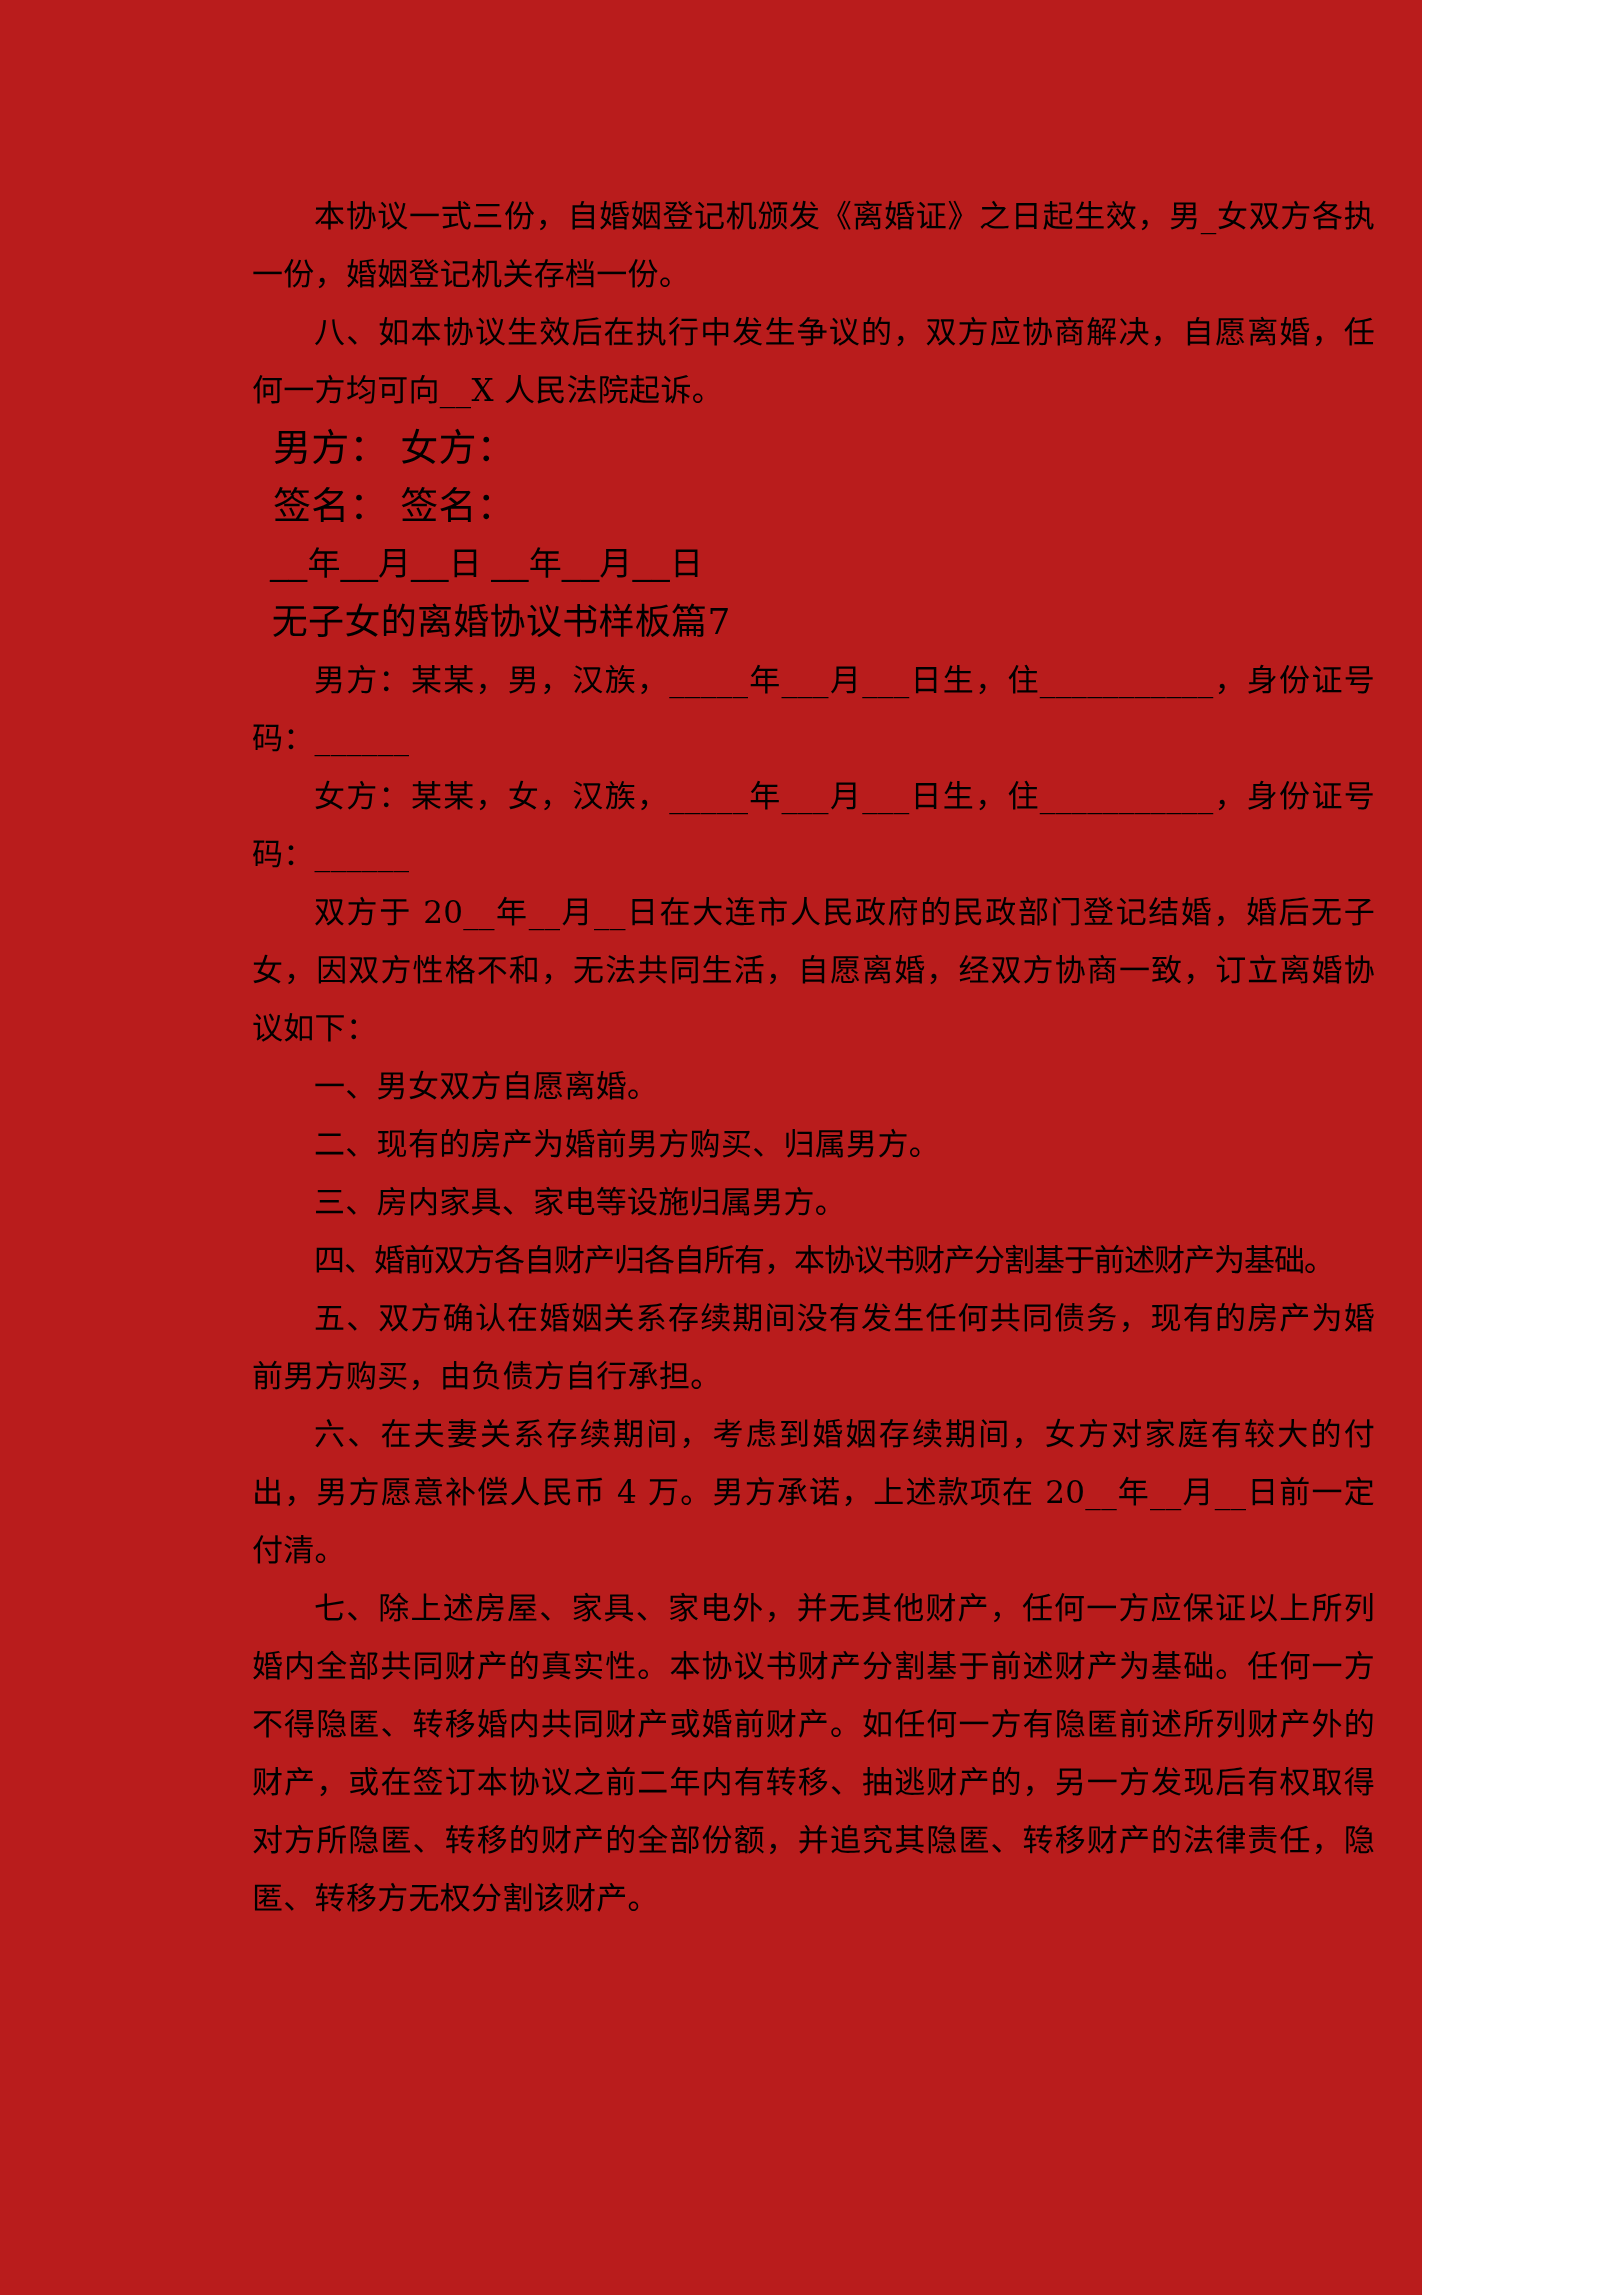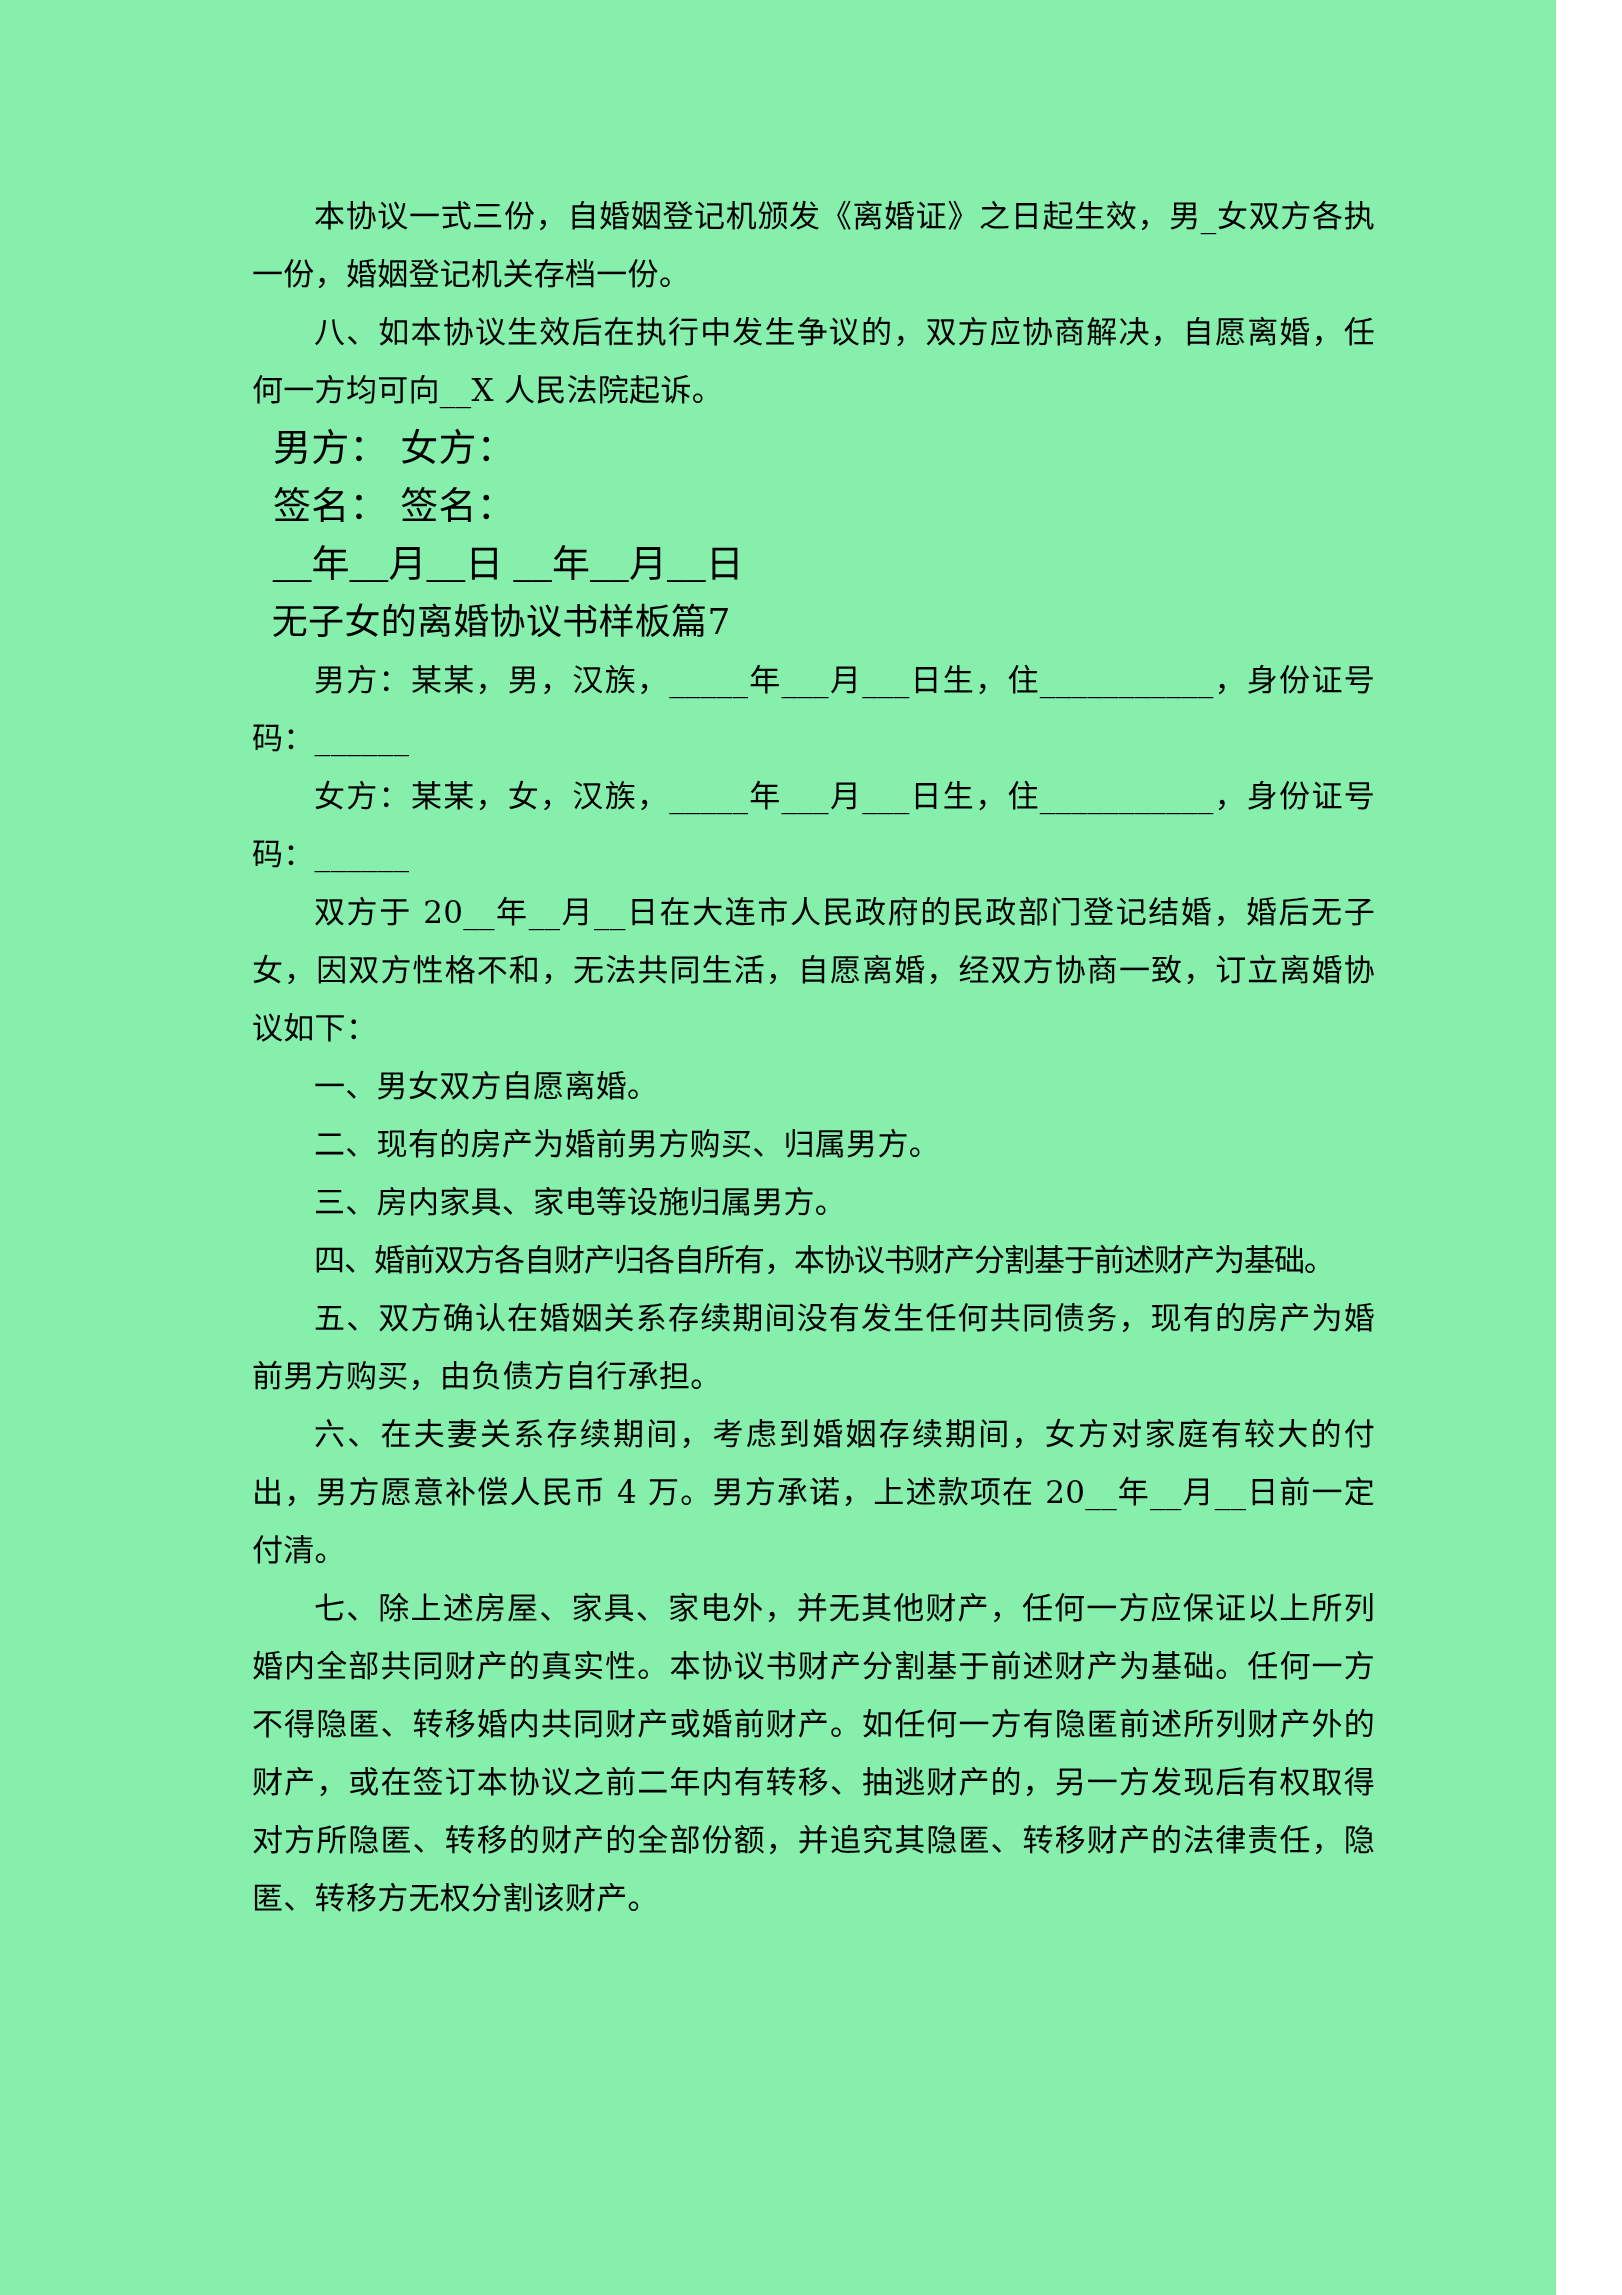--- a/index.html
+++ b/index.html
@@ -4,23 +4,23 @@
 <title>离婚协议书</title>
 <style>
   html, body {
     margin: 0;
     padding: 0;
     background: #ffffff;
   }
 
   .page {
     position: relative;
-    width: 1556px;
+    width: 1422px;
     height: 2295px;
-    background: #86efac;
+    background: #b91c1c;
     box-sizing: border-box;
     overflow: hidden;
   }
 
   .content {
     position: absolute;
     left: 252px;
     top: 187px;
     width: 1123px;
   }
@@ -62,22 +62,22 @@
     font-family: "DejaVu Serif", "Liberation Serif", serif;
     font-size: 38px;
     line-height: 58px;
     color: #000000;
     margin: 0;
     text-indent: 0.55em;
     letter-spacing: 0.3px;
   }
 
   .date-line {
-    font-family: Liberation Serif, serif;
-    font-size: 38px;
+    font-family: Liberation Sans, sans-serif;
+    font-size: 33px;
     line-height: 58px;
     color: #000000;
     margin: 0;
     text-indent: 0.55em;
     letter-spacing: 0.3px;
   }
 </style>
 </head>
 <body>
 

